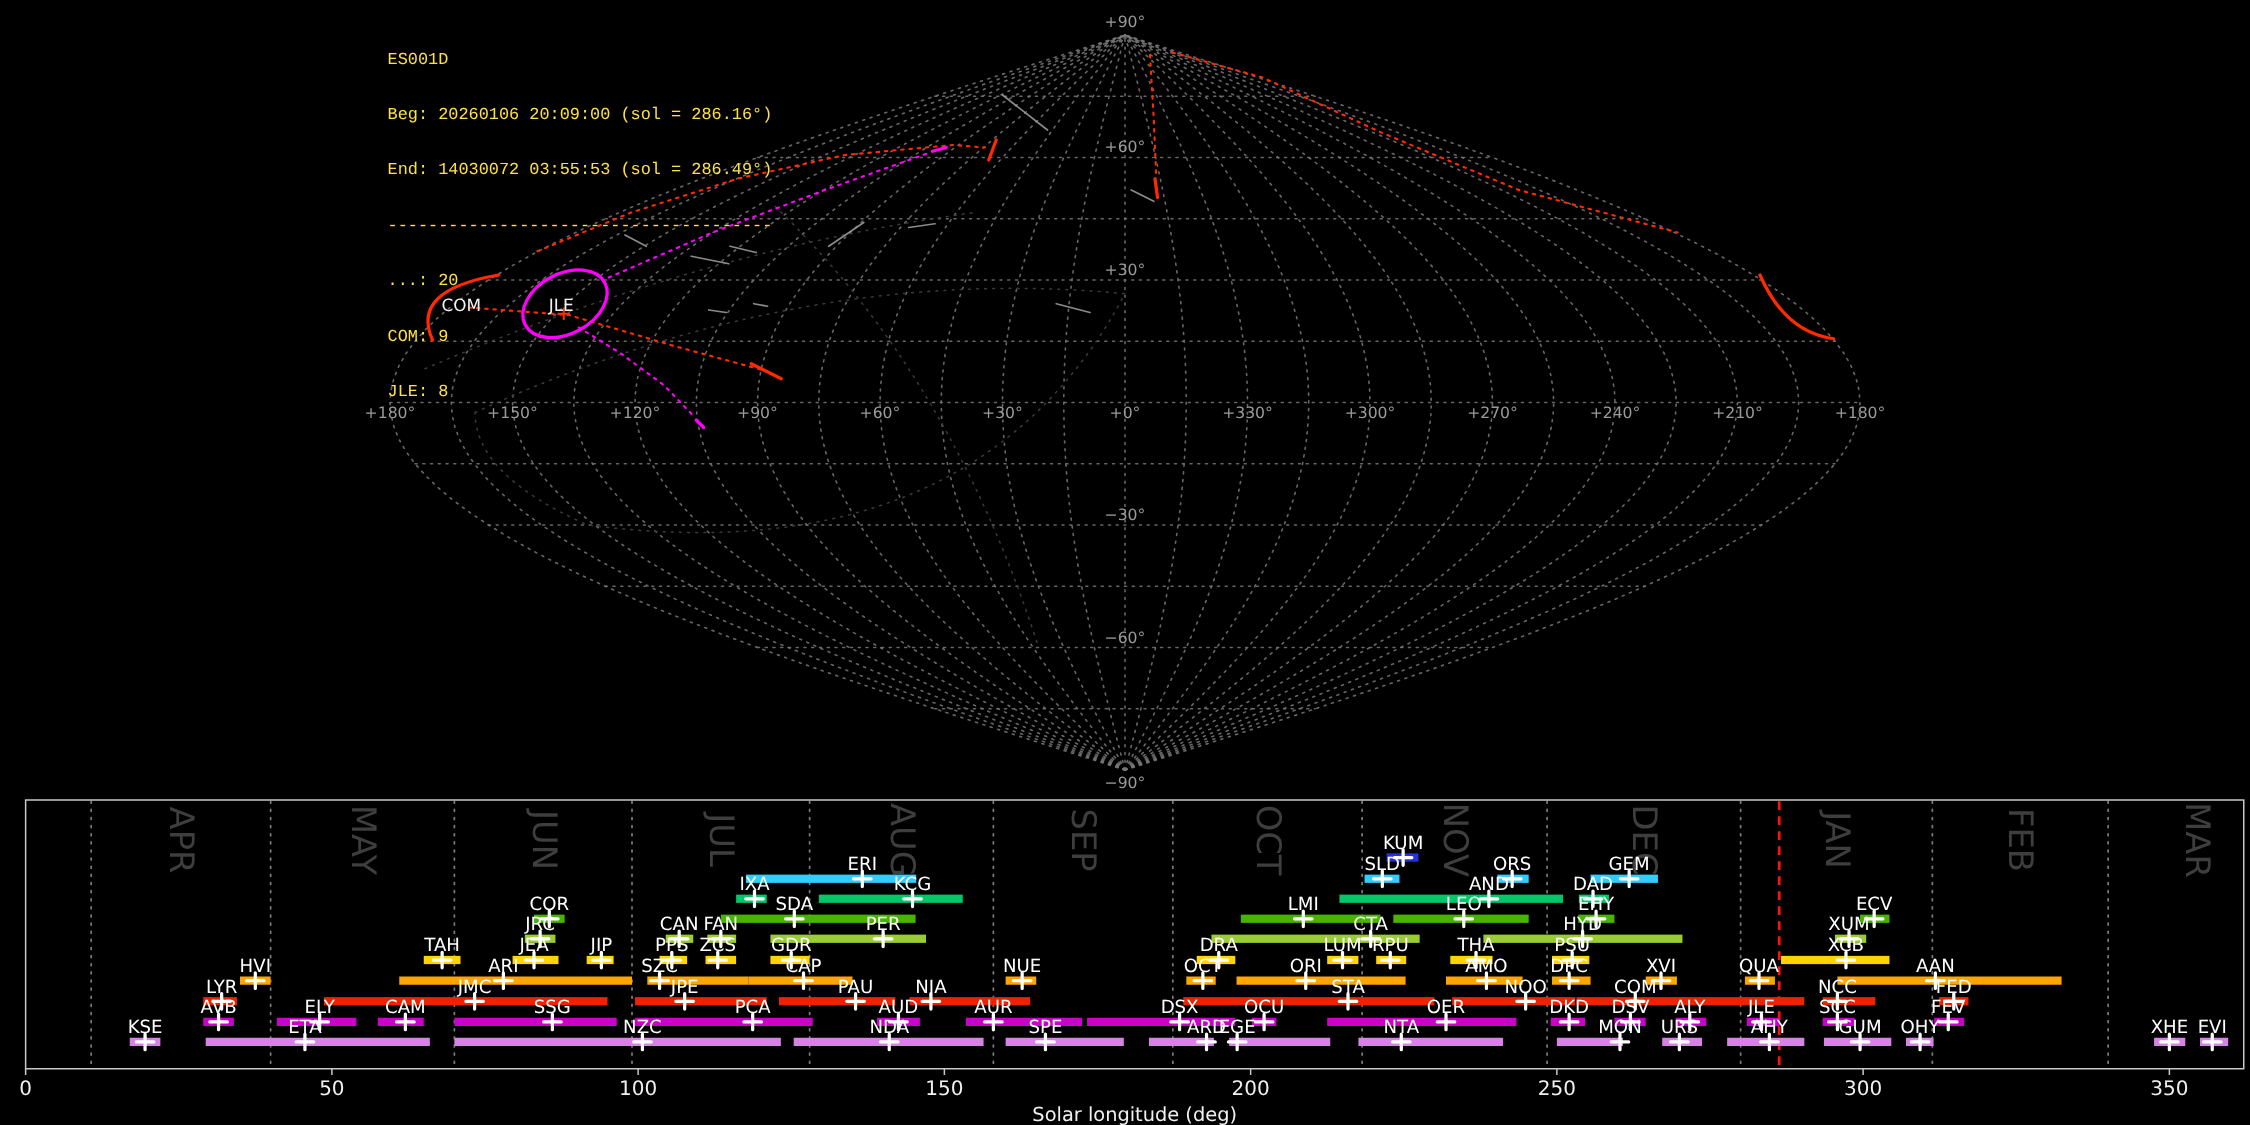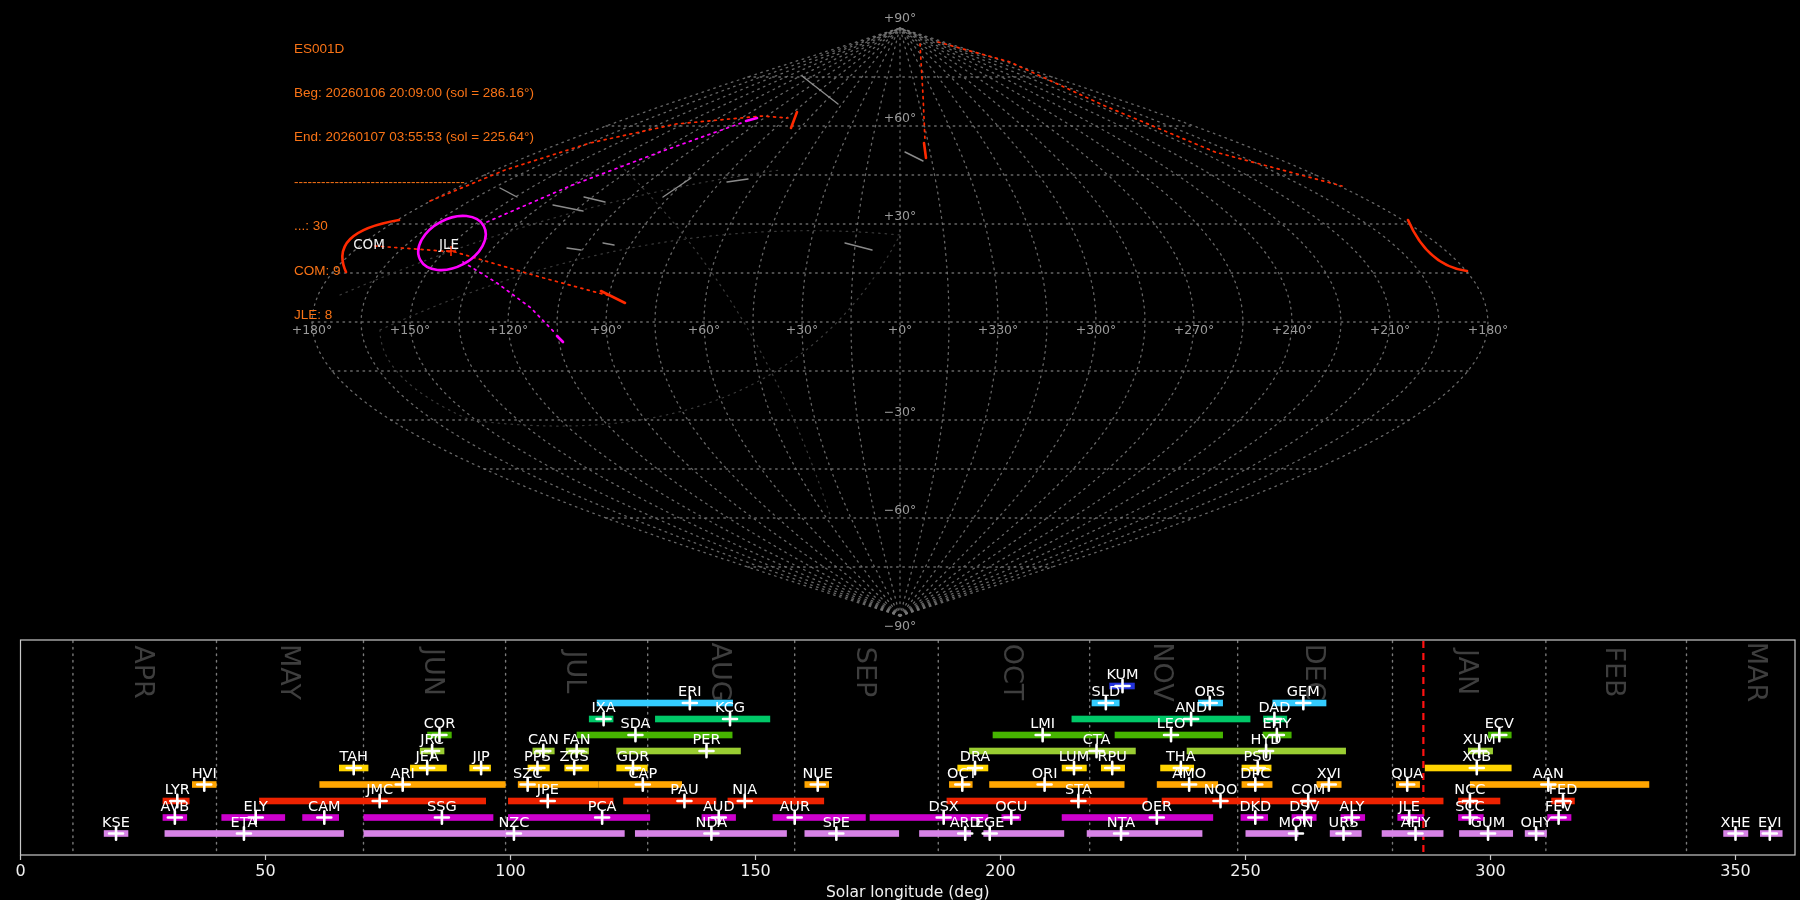--- a/index.html
+++ b/index.html
@@ -1,19 +1,19 @@
 <!DOCTYPE html>
 <html><head>
 <meta charset="utf-8">
 <style>
   html,body{margin:0;padding:0;background:#000;}
   #stage{position:relative;width:1800px;height:900px;background:#000;overflow:hidden;
          font-family:"DejaVu Sans",sans-serif;}
-  #header-block{position:absolute;left:294px;top:12px;color:#f97316;
-    font-family:Liberation Sans, sans-serif;font-size:13.5px;line-height:14.8px;
+  #header-block{position:absolute;left:310px;top:12px;color:#fde047;
+    font-family:Liberation Mono, monospace;font-size:13.5px;line-height:14.8px;
     white-space:pre;}
   svg text{font-family:"DejaVu Sans",sans-serif;}
 </style>
 </head>
 <body>
 
 <div id="stage">
   <svg id="plot-svg" width="1800" height="900" viewBox="0 0 1800 900">
     <g id="sky-map">
         <line x1="747.8128485654472" y1="567.0025" x2="1052.1871514345528" y2="567.0025" fill="none" stroke="#787878" stroke-width="1.3" stroke-dasharray="1.6 4.6" stroke-linecap="round" opacity="0.85"></line>
@@ -406,19 +406,19 @@
         <text x="1490.5" y="876" fill="#f0f0f0" font-size="16" text-anchor="middle">300</text>
         <line x1="1735.5000000000002" y1="855" x2="1735.5000000000002" y2="860" stroke="#c8c8c8" stroke-width="1.2"></line>
         <text x="1735.5000000000002" y="876" fill="#f0f0f0" font-size="16" text-anchor="middle">350</text>
         <text x="907.75" y="897" fill="#f0f0f0" font-size="15.5" text-anchor="middle">Solar longitude (deg)</text>
       </g>
   </svg>
 
   <div id="header-block">
     <div>ES001D</div>
     <div>Beg: 20260106 20:09:00 (sol = 286.16°)</div>
-    <div>End: 20260107 03:55:53 (sol = 225.64°)</div>
+    <div>End: 14030072 03:55:53 (sol = 286.49°)</div>
     <div>--------------------------------------</div>
-    <div>...: 30</div>
+    <div>...: 20</div>
     <div>COM: 9</div>
     <div>JLE: 8</div>
   </div>
 </div>
 
 </body></html>

